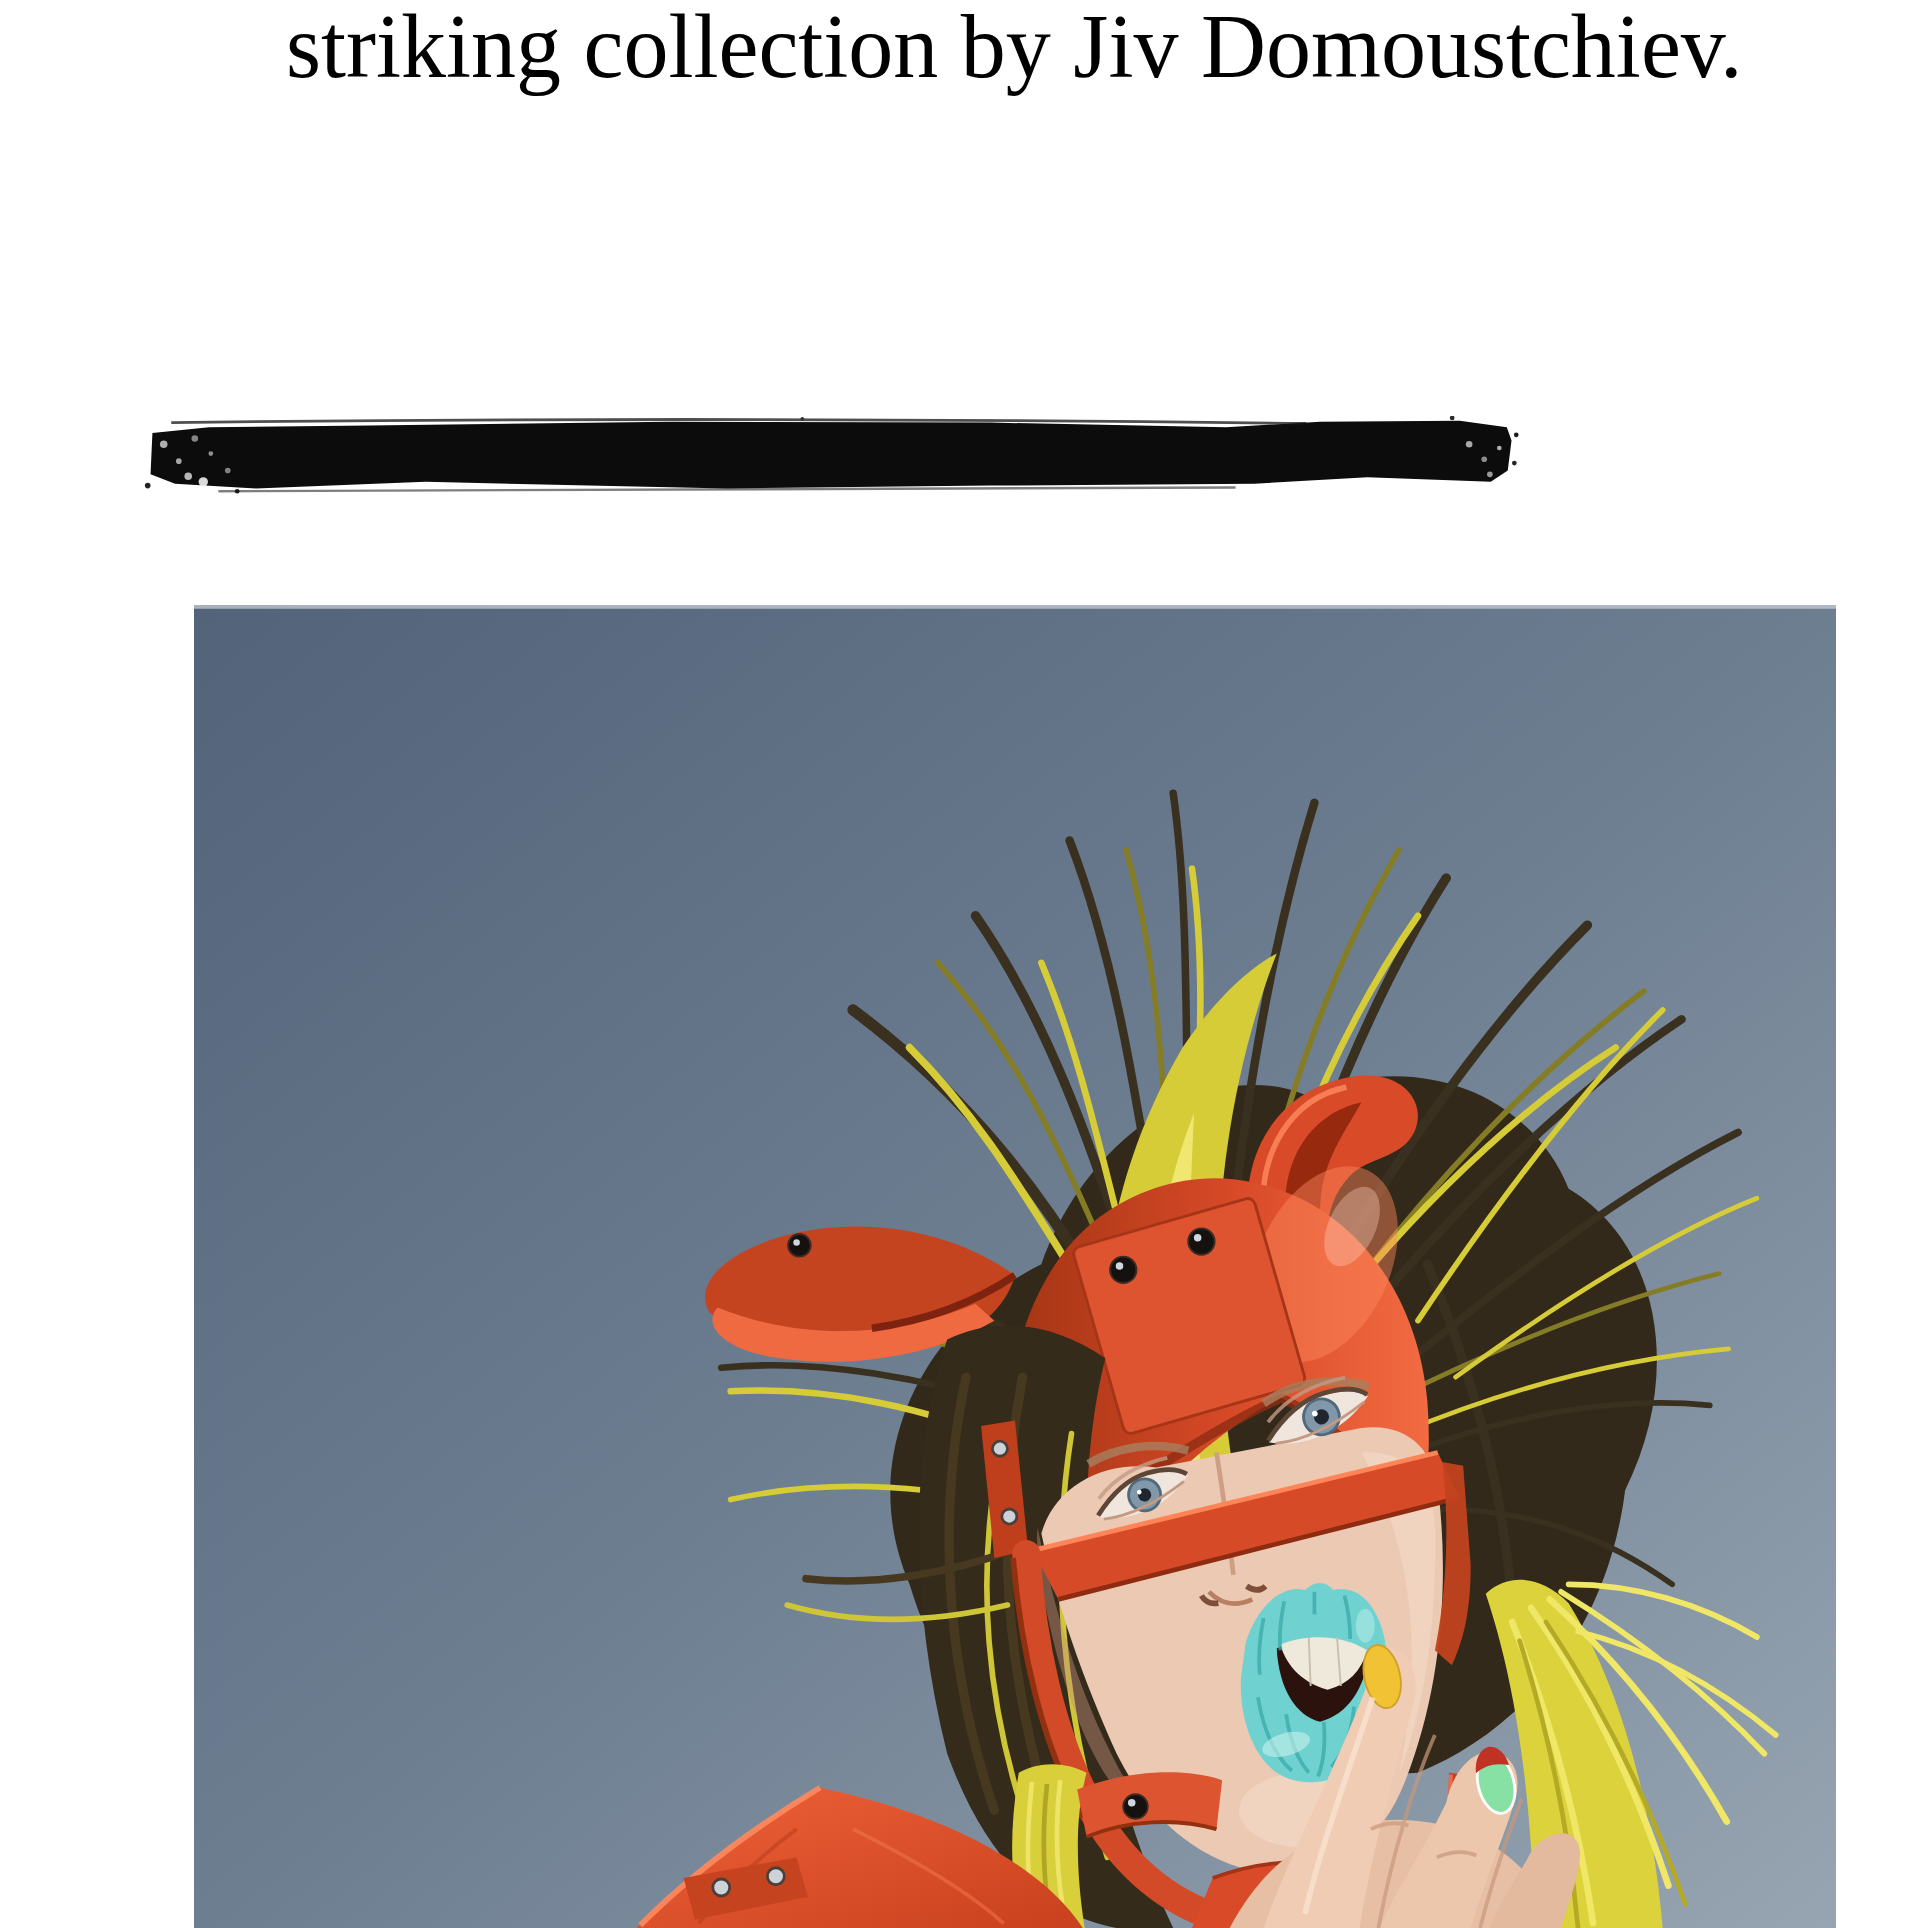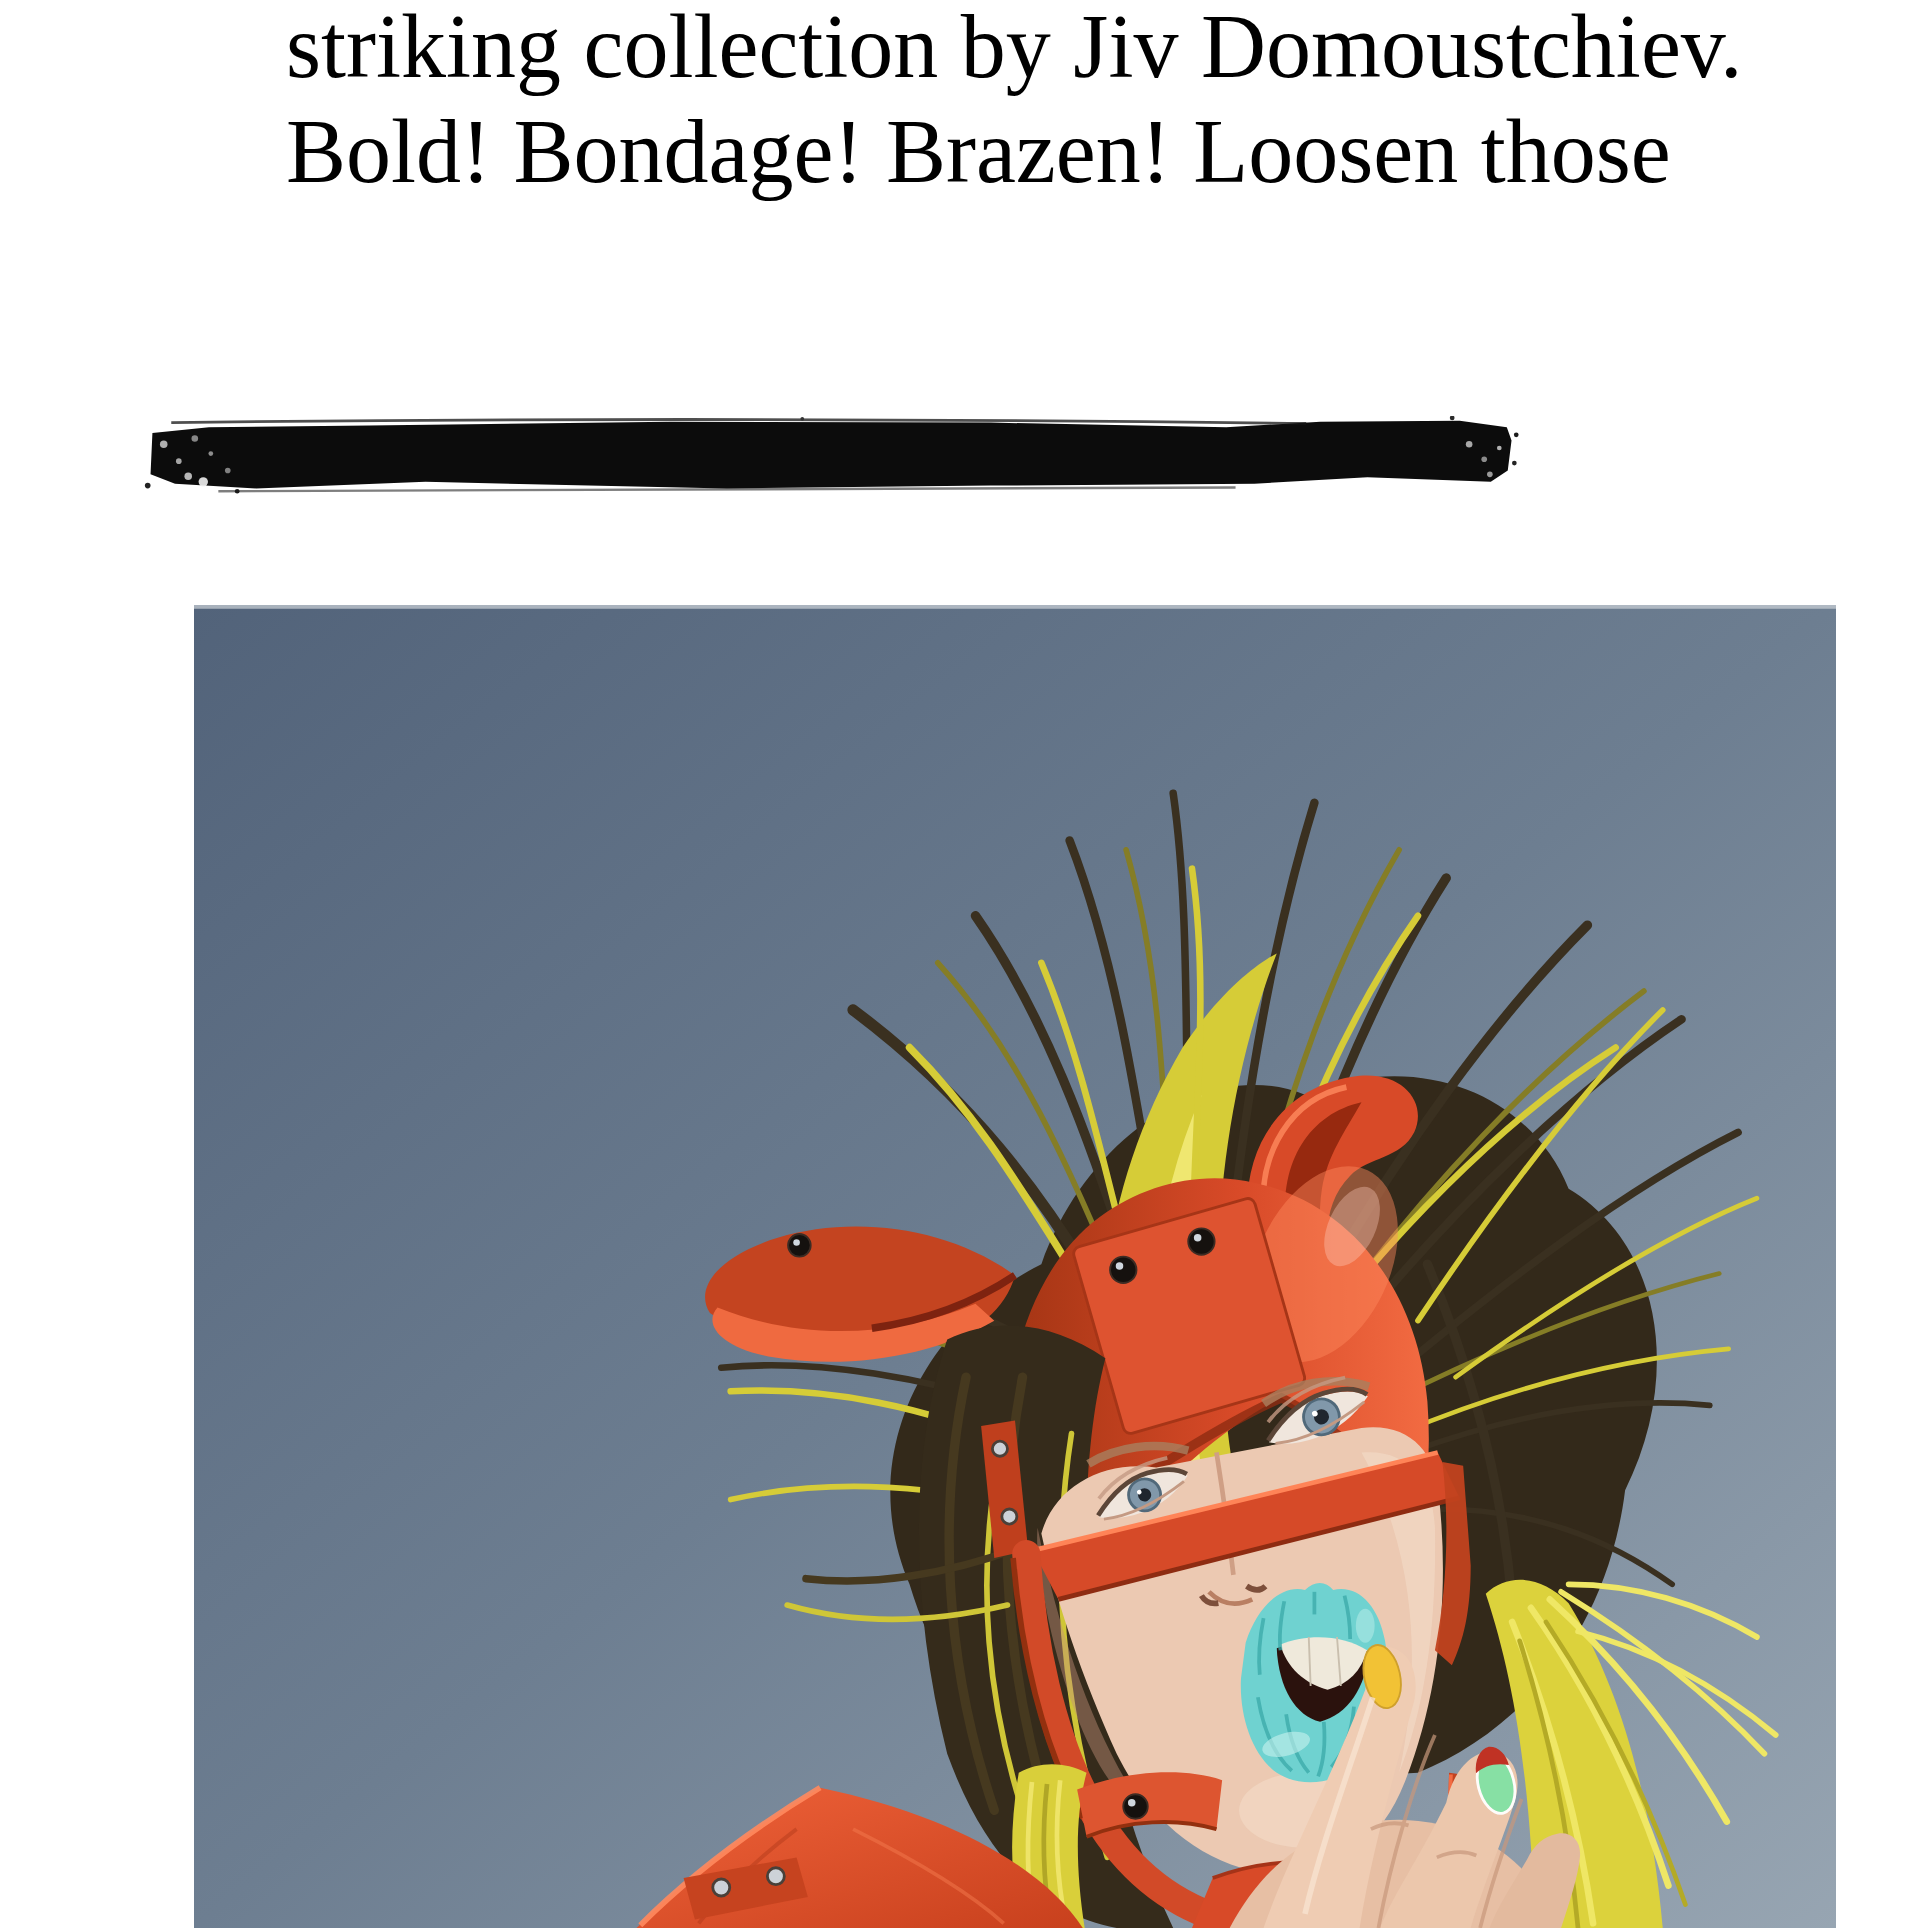--- a/index.html
+++ b/index.html
@@ -11,21 +11,20 @@
   .redaction{position:absolute;left:143px;top:416px;width:1377px;height:79px;}
   .photo{position:absolute;left:194px;top:605px;width:1642px;height:1323px;display:block;}
 </style>
 </head>
 <body>
 
 <div id="screen">
 
   <div class="paragraph">
     <span class="line">striking collection by Jiv Domoustchiev.</span>
-    <span class="line">Bold! Bondage! Brazen! Loosen those</span>
   </div>
 
   <svg class="redaction" viewBox="0 0 1462 84" preserveAspectRatio="none">
     <g>
       <path fill="#0c0c0c" d="M10 18 L70 12 L240 10 L560 6 L900 7 L1150 12 L1250 6 L1398 5 L1448 12 L1453 26 L1449 58 L1431 70 L1300 65 L1180 72 L900 74 L620 77 L300 70 L120 77 L34 72 L8 62 Z"></path>
       <path fill="none" stroke="#141414" stroke-width="3" opacity="0.75" d="M30 7 Q 600 0 1235 8"></path>
       <path fill="none" stroke="#141414" stroke-width="2.5" opacity="0.55" d="M80 80 Q 600 77 1160 76"></path>
 
       <circle cx="22" cy="30" r="4" fill="#d8d8d8" opacity="0.8"></circle>
       <circle cx="38" cy="48" r="3" fill="#cccccc" opacity="0.8"></circle>

